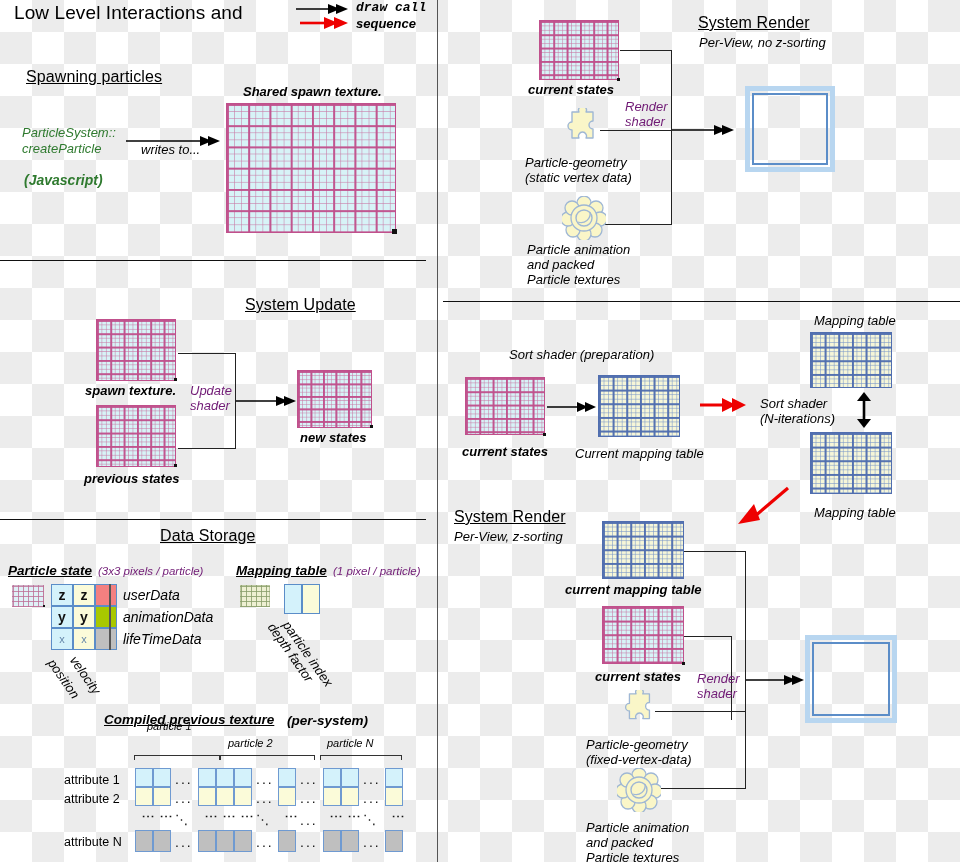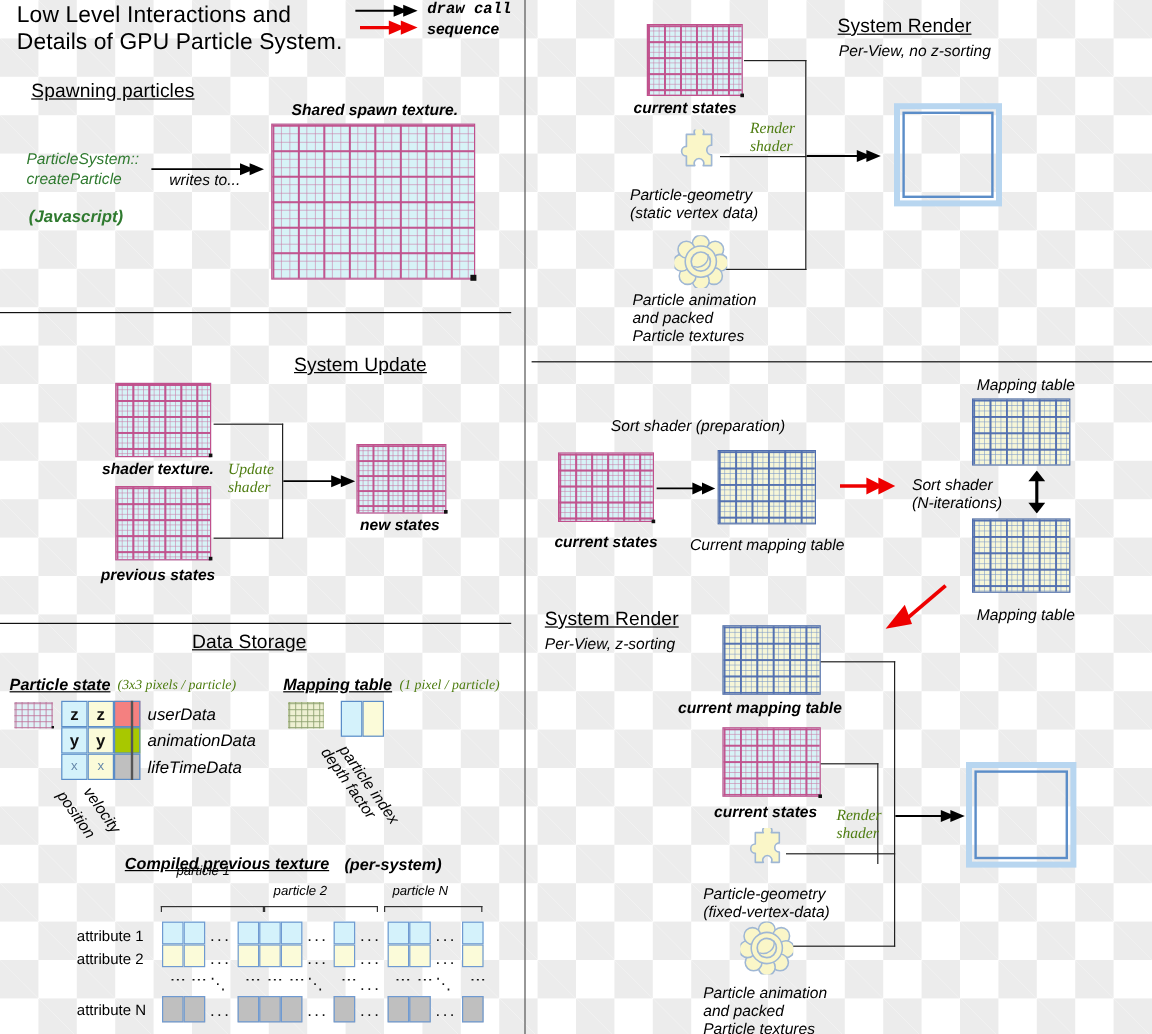--- a/index.html
+++ b/index.html
@@ -21,21 +21,21 @@
   
   .t{position:absolute;white-space:pre;color:#000;line-height:1.18;}
   .title{font-size:19px;letter-spacing:.1px;}
   .sect{font-size:16px;text-decoration:underline;letter-spacing:.1px;}
   .it{font-style:italic;font-size:13px;}
   .it-b{font-style:italic;font-size:13px;font-weight:bold;}
   .it-s{font-style:italic;font-size:11.5px;}
   .it-11{font-style:italic;font-size:11px;}
   .plain{font-size:12.5px;}
   .green{color:#2f7a2f;}
-  .gray{color:#4d7c0f;font-family:Liberation Serif, serif;}
+  .gray{color:#701a75;}
   .under-it-b{font-style:italic;font-weight:bold;font-size:13.5px;text-decoration:underline;}
 
   
   .hrule{position:absolute;height:0;border-top:1.6px solid #111;}
   .vrule{position:absolute;width:0;border-left:1.6px solid #555;}
 
   
   .tex{position:absolute;box-sizing:border-box;}
   
   .tex-state{
@@ -118,21 +118,20 @@
 <body>
 
 <div class="stage">
 
   <div class="hrule" style="left:0;top:260px;width:426px;"></div>
   <div class="hrule" style="left:0;top:519px;width:426px;"></div>
   <div class="vrule" style="left:437px;top:0;height:862px;"></div>
   <div class="hrule" style="left:443px;top:301px;width:517px;"></div>
 
   <div class="t title" style="left:14px;top:2px;">Low Level Interactions and</div>
-  <div class="t title" style="left:14px;top:25px;">Details of GPU Particle System.</div>
 
   <svg class="abs" style="left:296px;top:2px;" width="54" height="14" viewBox="0 0 54 14">
     <line x1="0" y1="7" x2="36" y2="7" stroke="#000" stroke-width="1.6"></line>
     <polygon points="32,2 44,7 32,12" fill="#000"></polygon>
     <polygon points="40,2 52,7 40,12" fill="#000"></polygon>
   </svg>
   <div class="t it-b" style="left:356px;top:0px;font-family:Liberation Mono, monospace;">draw call</div>
 
   <svg class="abs" style="left:300px;top:16px;" width="50" height="14" viewBox="0 0 50 14">
     <line x1="0" y1="7" x2="28" y2="7" stroke="#ee0000" stroke-width="2.6"></line>
@@ -155,21 +154,21 @@
     <line x1="0" y1="7" x2="78" y2="7" stroke="#000" stroke-width="1.5"></line>
     <polygon points="74,2 86,7 74,12" fill="#000"></polygon>
     <polygon points="82,2 94,7 82,12" fill="#000"></polygon>
   </svg>
   <div class="t it" style="left:141px;top:142px;">writes to...</div>
 
   <div class="t sect" style="left:245px;top:296px;">System Update</div>
 
   <div class="tex tex-state" style="left:96px;top:319px;width:80px;height:62px;--maj:13.33px;--min:4.44px;"></div>
   <div class="tex-dot" style="left:174px;top:378px;width:3px;height:3px;"></div>
-  <div class="t it-b" style="left:85px;top:383px;">shader texture.</div>
+  <div class="t it-b" style="left:85px;top:383px;">spawn texture.</div>
 
   <div class="tex tex-state" style="left:96px;top:405px;width:80px;height:62px;--maj:13.33px;--min:4.44px;"></div>
   <div class="tex-dot" style="left:174px;top:464px;width:3px;height:3px;"></div>
   <div class="t it-b" style="left:84px;top:471px;">previous states</div>
 
   <div class="ln lnh" style="left:178px;top:353px;width:58px;"></div>
   <div class="ln lnv" style="left:235px;top:353px;height:96px;"></div>
   <div class="ln lnh" style="left:178px;top:448px;width:58px;"></div>
   <div class="t it gray" style="left:190px;top:383px;">Update</div>
   <div class="t it gray" style="left:190px;top:398px;">shader</div>

